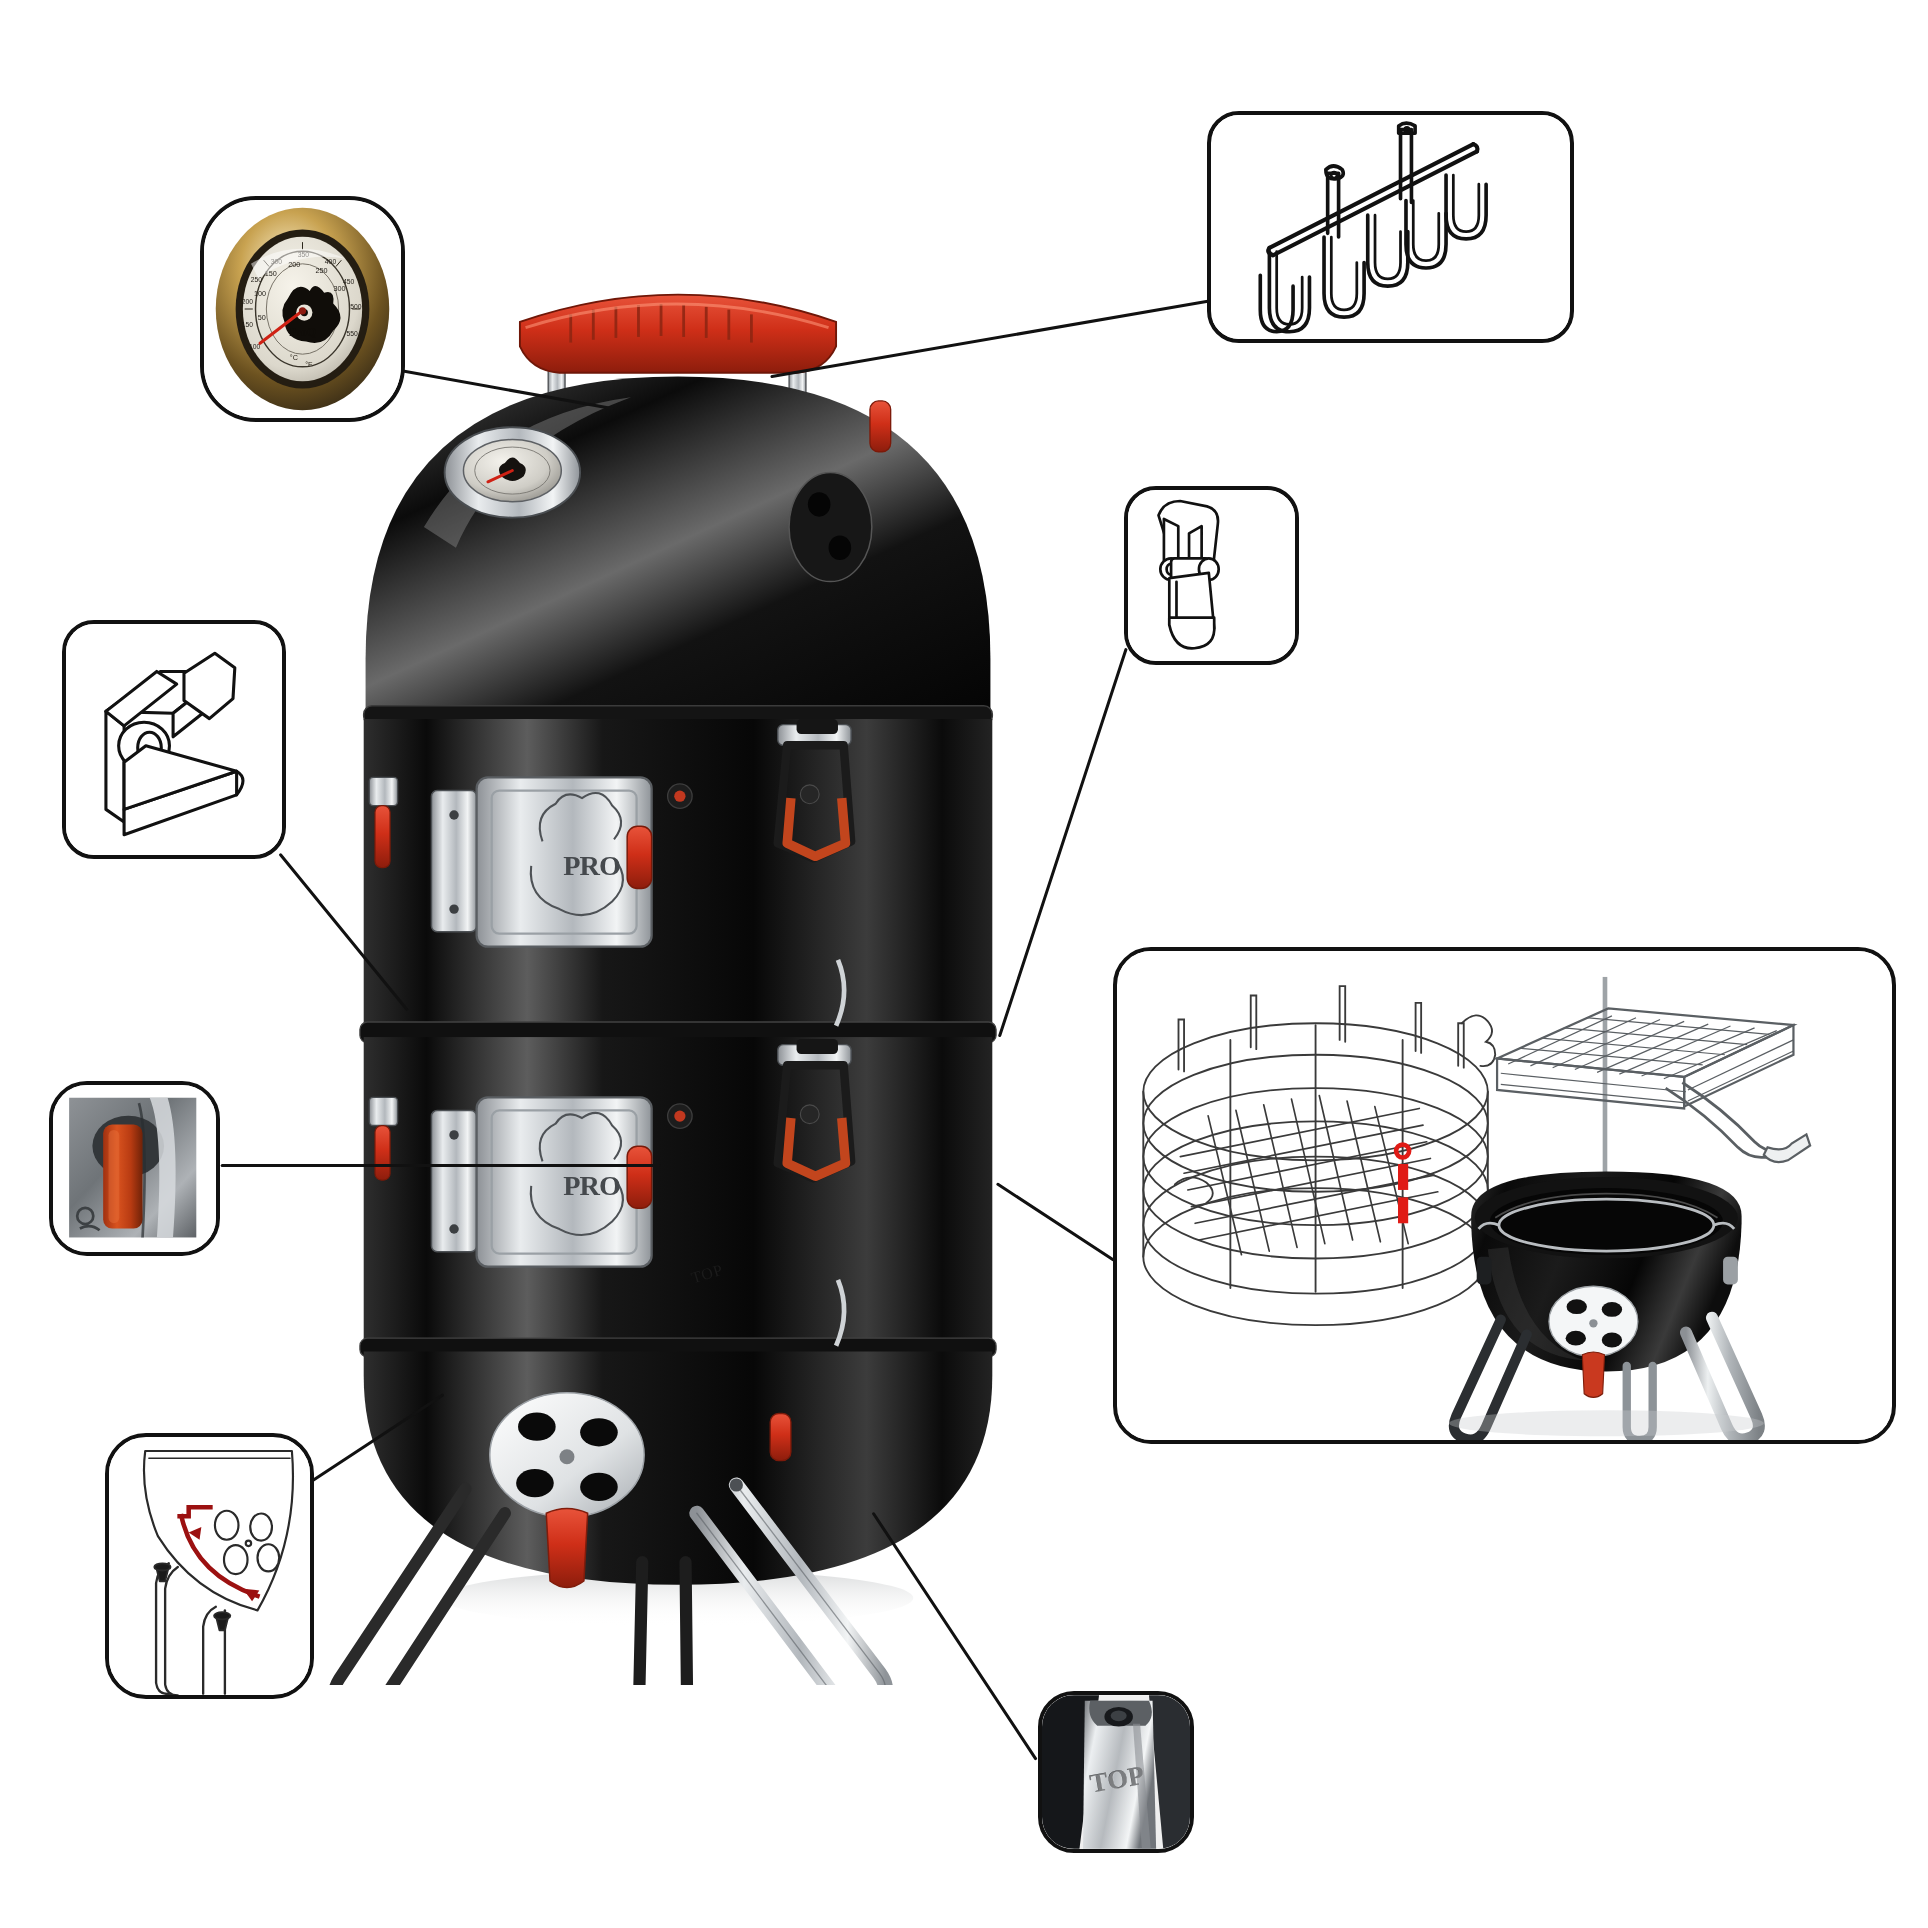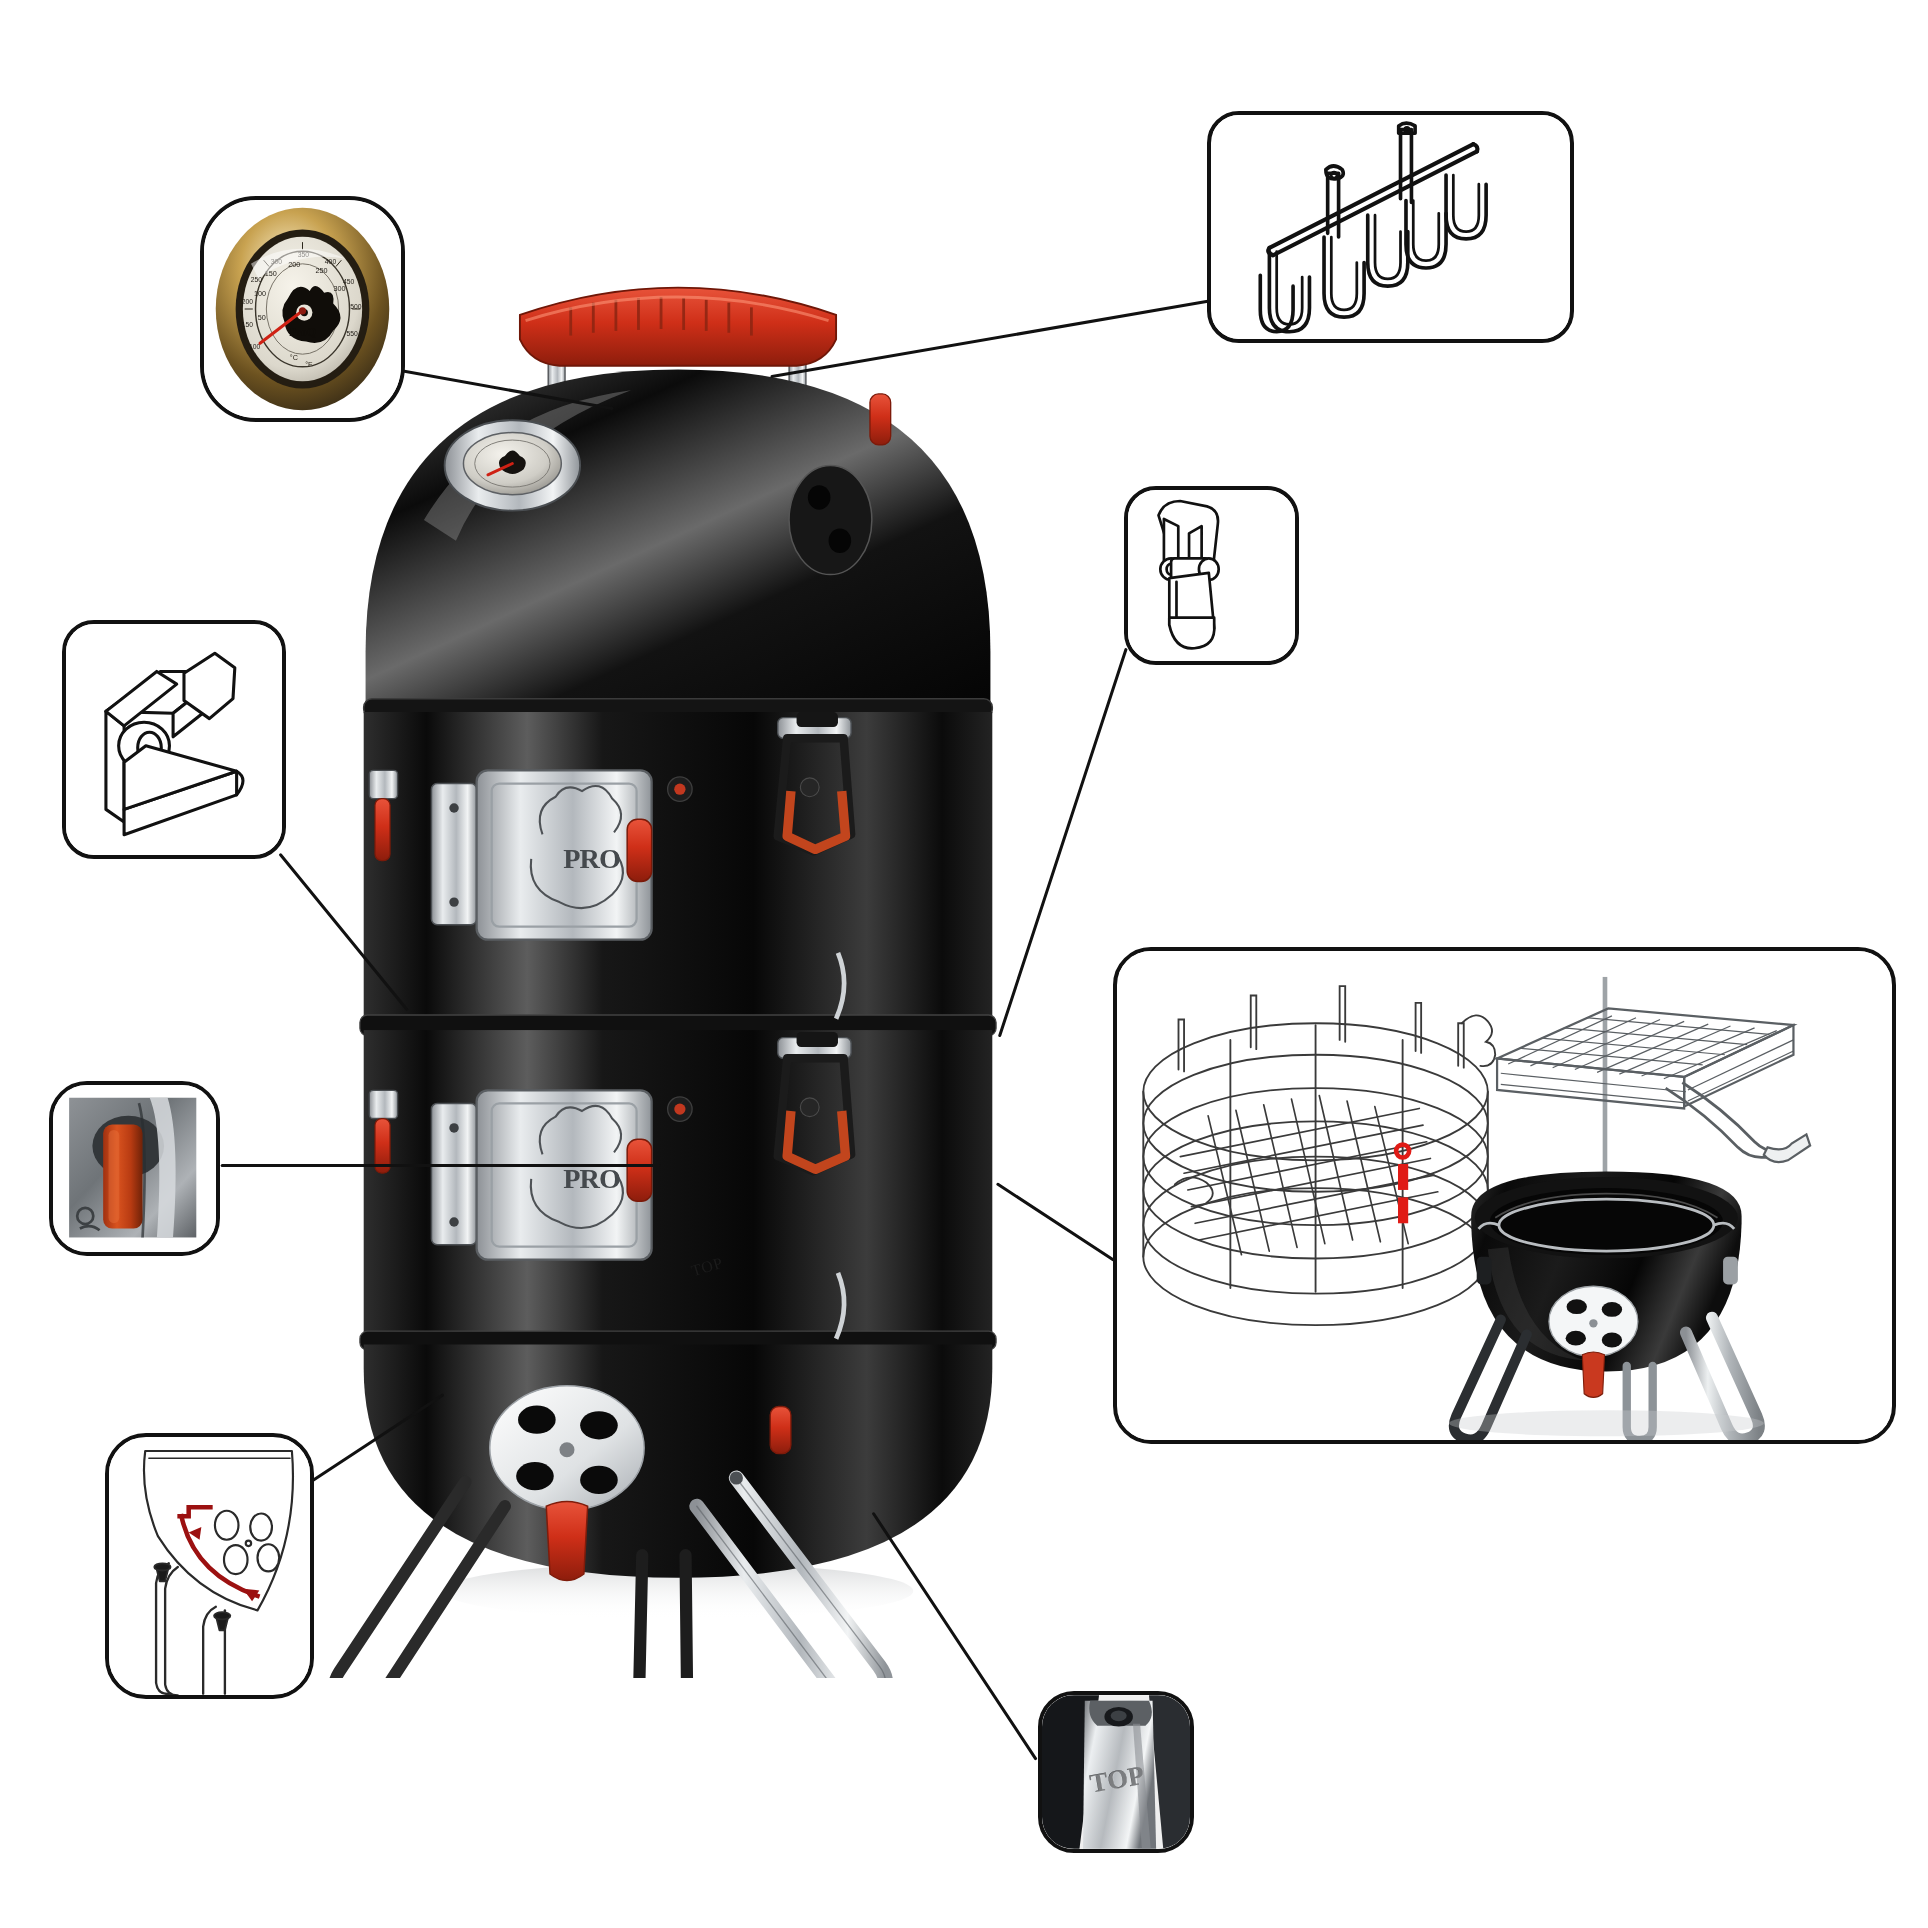--- a/index.html
+++ b/index.html
@@ -37,21 +37,21 @@
     border-radius: 32px;
     z-index: 10;
     overflow: hidden;
   }
   .callout svg { display: block; width: 100%; height: 100%; }
 
   
   #product {
     position: absolute;
     left: 311px;
-    top: 209px;
+    top: 216px;
     width: 734px;
     height: 1469px;
     z-index: 3;
   }
   #product svg { display: block; width: 100%; height: 100%; }
 
   .lbl-top {
     position: absolute;
     z-index: 6;
     font-family: "Liberation Serif", serif;

